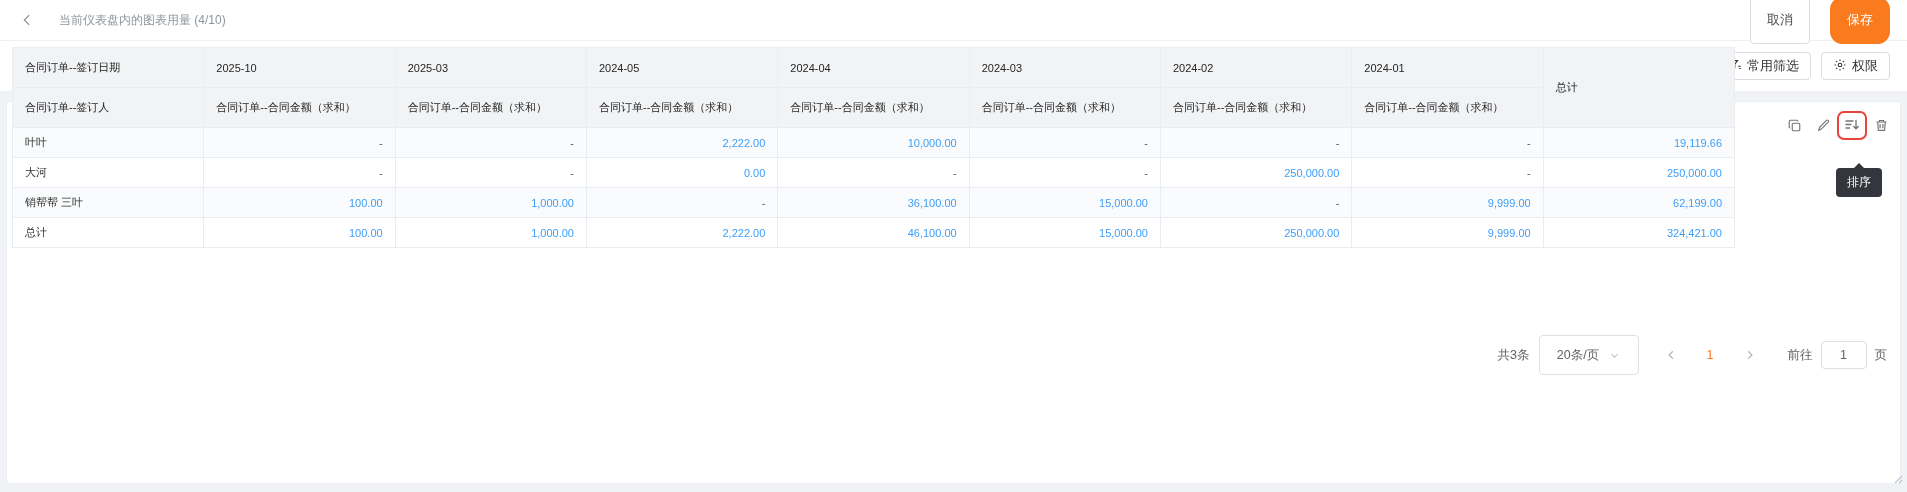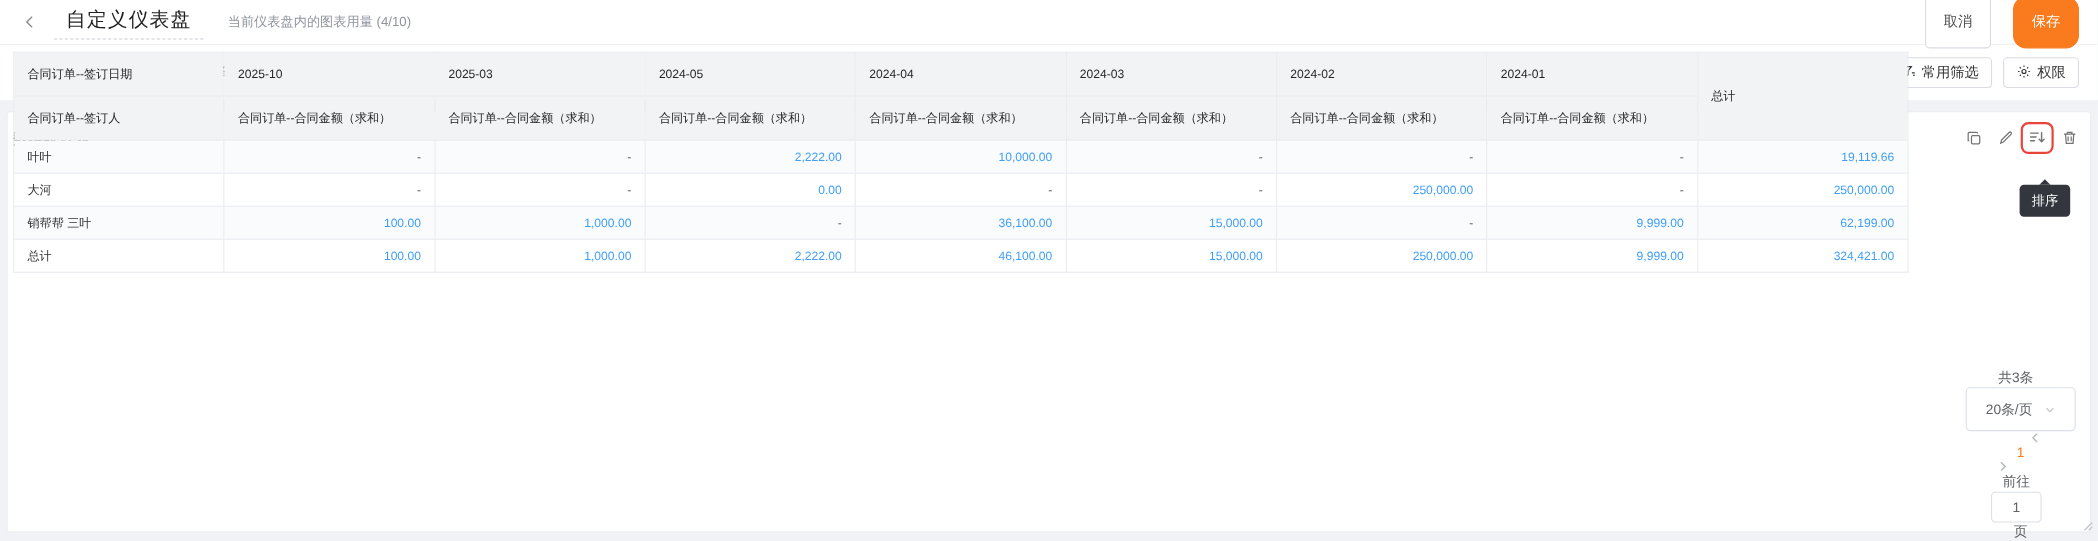--- a/index.html
+++ b/index.html
@@ -45,21 +45,21 @@
   table.grid { position:absolute; left:12px; top:47px; width:1723px; border-collapse:collapse; table-layout:fixed; font-size:11px; }
   .grid th, .grid td { border:1px solid #e9ecf0; padding:0 12px; overflow:hidden; white-space:nowrap; }
   .grid thead th { background:#f2f3f5; height:40px; font-weight:400; color:#262626; text-align:left; }
   .grid tbody td { height:30px; color:#333; }
   .grid tbody tr:nth-child(odd) td { background:#fafbfc; }
   .grid td.num { text-align:right; }
   .grid td.link { color:#3e9ef7; cursor:pointer; }
   .grid td.dash { color:#595959; }
 
   
-  .pager { position:absolute; right:20px; top:335px; display:flex; align-items:center; font-size:12.5px; color:#606266;flex-direction:column; }
+  .pager { position:absolute; right:20px; top:335px; display:flex; align-items:center; font-size:12.5px; color:#606266; }
   .pg-total { margin-right:9px; }
   .pg-select { width:100px; height:40px; border:1px solid #dcdfe6; border-radius:4px; display:flex;
                align-items:center; justify-content:center; gap:10px; color:#606266; cursor:pointer; }
   .pg-arrow { color:#b4bac4; display:flex; cursor:pointer; }
   .pg-prev { margin-left:26px; } .pg-next { margin-right:32px; }
   .pg-cur { color:#fa7a1e; margin:0 30px; }
   .pg-goto { margin-right:8px; }
   .pg-input { width:46px; height:28px; border:1px solid #dcdfe6; border-radius:4px; text-align:center;
               font-size:12.5px; color:#606266; margin-right:8px; font-family:inherit; }
   .resize-handle { position:absolute; right:4px; bottom:4px; color:#c0c4cc; cursor:nwse-resize; }
@@ -67,23 +67,20 @@
 </head>
 <body>
 
 <div class="hdr">
   <div class="hdr-top">
     <span class="back">
       <svg width="14" height="14" viewBox="0 0 16 16" fill="none" stroke="currentColor" stroke-width="1.4">
           <path d="M10.5 2.5 L5 8 L10.5 13.5"></path>
         </svg>
     </span>
-    <span class="title-wrap">
-      <span class="page-title">自定义仪表盘</span>
-    </span>
     <span class="usage">当前仪表盘内的图表用量 (4/10)</span>
     <span class="hdr-spacer"></span>
     <button class="btn">取消</button>
     <button class="btn primary">保存</button>
   </div>
 
   <div class="toolbar">
     <span class="tb-item">
       <span>
         <svg width="15" height="15" viewBox="0 0 16 16" fill="none" stroke="currentColor" stroke-width="1.2">

